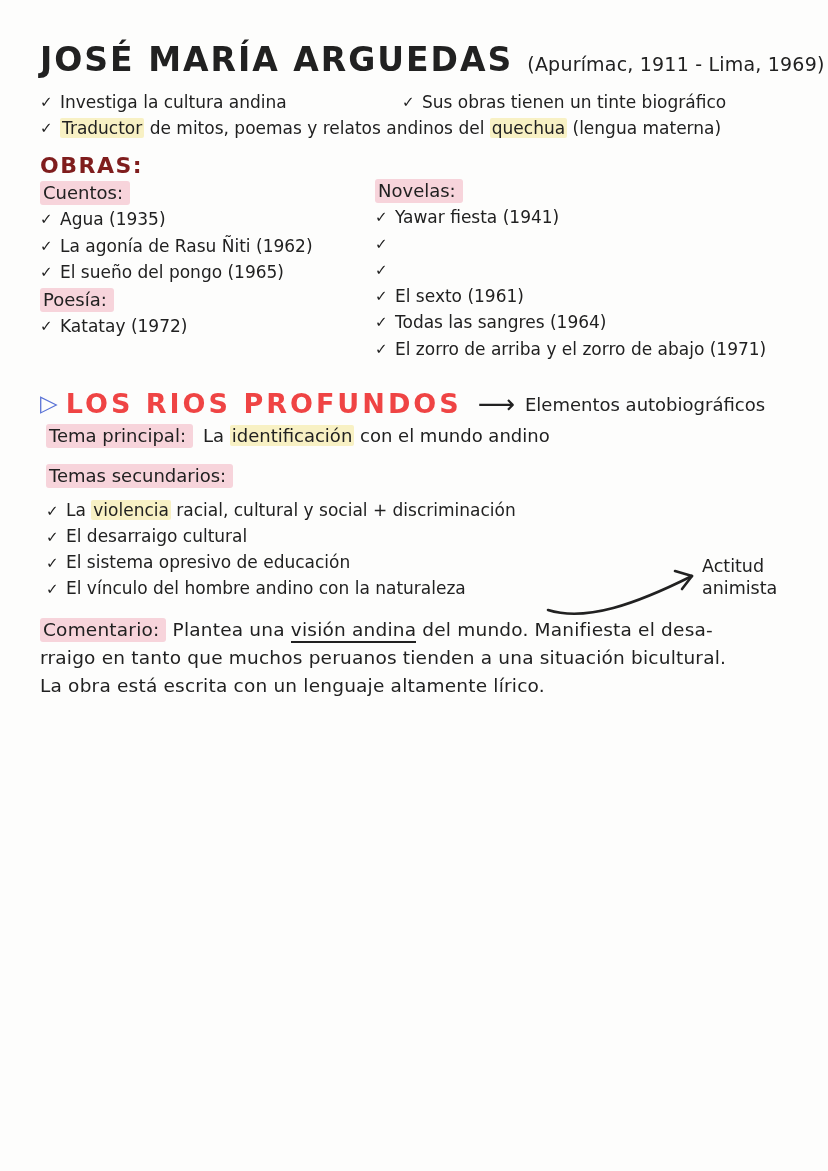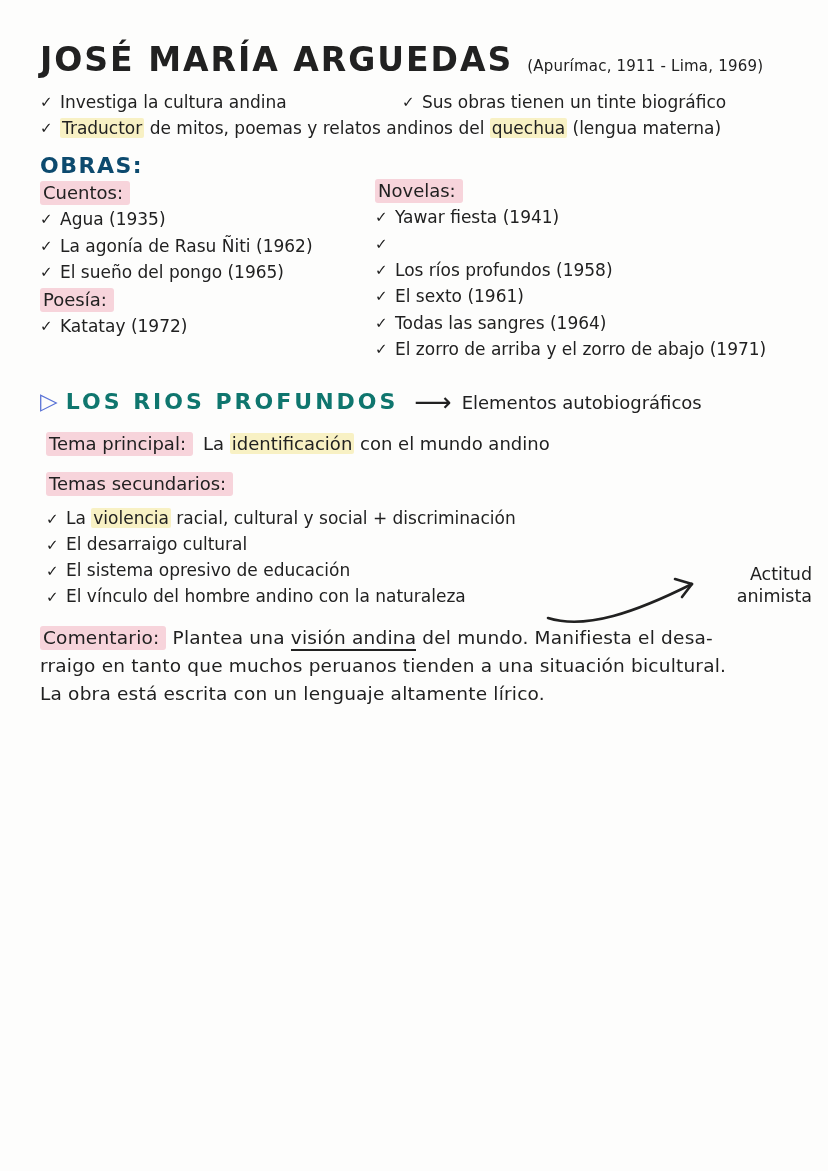--- a/index.html
+++ b/index.html
@@ -17,21 +17,21 @@
 
   
   .header { display: flex; align-items: baseline; gap: 14px; }
   .title {
     margin: 0;
     font-size: 33px;
     font-weight: 700;
     letter-spacing: 2px;
     white-space: nowrap;
   }
-  .subtitle { font-size: 15px; letter-spacing: 0.2px; white-space: nowrap; text-align: right; }
+  .subtitle { font-size: 19px; letter-spacing: 0.2px; white-space: nowrap; text-align: right; }
 
   
   .check-row { display: flex; align-items: flex-start; font-size: 17px; line-height: 26px; }
   .check { width: 20px; flex: none; font-size: 15px; line-height: 26px; }
 
   
   .intro { margin-top: 10px; }
   .intro-row1 { display: flex; }
   .intro-left { width: 362px; flex: none; }
 
@@ -45,62 +45,62 @@
     background: #f8f1c4;
     padding: 0 2px;
     border-radius: 2px;
   }
 
   
   .obras { display: flex; margin-top: 12px; }
   .obras-left { width: 335px; flex: none; }
   .obras-right { margin-top: 24px; }
   .obras-heading {
-    color: #0c4a6e;
+    color: #7f1d1d;
     font-size: 22px;
     font-weight: 700;
     letter-spacing: 1.5px;
     margin-bottom: 4px;
   }
   .cat-label-row { margin: 3px 0 3px; font-size: 18px; font-weight: 500; }
   .work-list .check-row { line-height: 26.5px; }
 
   
   .rios-heading-row { display: flex; align-items: center; margin-top: 26px; }
   .triangle-bullet { color: #5a73d6; font-size: 23px; margin-right: 8px; line-height: 1; }
   .rios-heading {
-    color: #0f766e;
-    font-size: 22px;
+    color: #ef4444;
+    font-size: 27px;
     font-weight: 700;
     letter-spacing: 3px;
     white-space: nowrap;
   }
   .long-arrow { font-size: 26px; margin: 0 10px 0 16px; line-height: 1; }
   .rios-annotation { font-size: 18px; white-space: nowrap; padding-top: 2px; }
 
-  .tema-row { margin-top: 16px; font-size: 18px; line-height: 26px; padding-left: 6px; }
+  .tema-row { margin-top: 4px; font-size: 18px; line-height: 26px; padding-left: 6px; }
   .tema-text { margin-left: 10px; }
   .temas-label-row { margin-top: 16px; font-size: 18px; padding-left: 6px; }
 
   .temas-list { margin-top: 12px; padding-left: 6px; }
   .temas-list .check-row { line-height: 25px; font-size: 17px; }
 
   .row-with-note { position: relative; }
   .curved-arrow {
     position: absolute;
     left: 500px;
     top: -14px;
     pointer-events: none;
   }
   .animista-note {
     position: absolute;
     left: 656px;
     top: -21px;
     width: 110px;
-    text-align: right;
+    text-align: left;
     font-size: 17.5px;
     line-height: 22px;
   }
 
   
   .comentario {
     margin-top: 14px;
     font-size: 18.5px;
     line-height: 28px;
     width: 760px;
@@ -176,21 +176,20 @@
       <div class="work-list">
         <div class="check-row">
           <span class="check">✓</span>
           <span>Yawar fiesta (1941)</span>
         </div>
         <div class="check-row">
           <span class="check">✓</span>
         </div>
         <div class="check-row">
           <span class="check">✓</span>
-          <span>Los ríos profundos (1958)</span>
         </div>
         <div class="check-row">
           <span class="check">✓</span>
           <span>El sexto (1961)</span>
         </div>
         <div class="check-row">
           <span class="check">✓</span>
           <span>Todas las sangres (1964)</span>
         </div>
         <div class="check-row">

